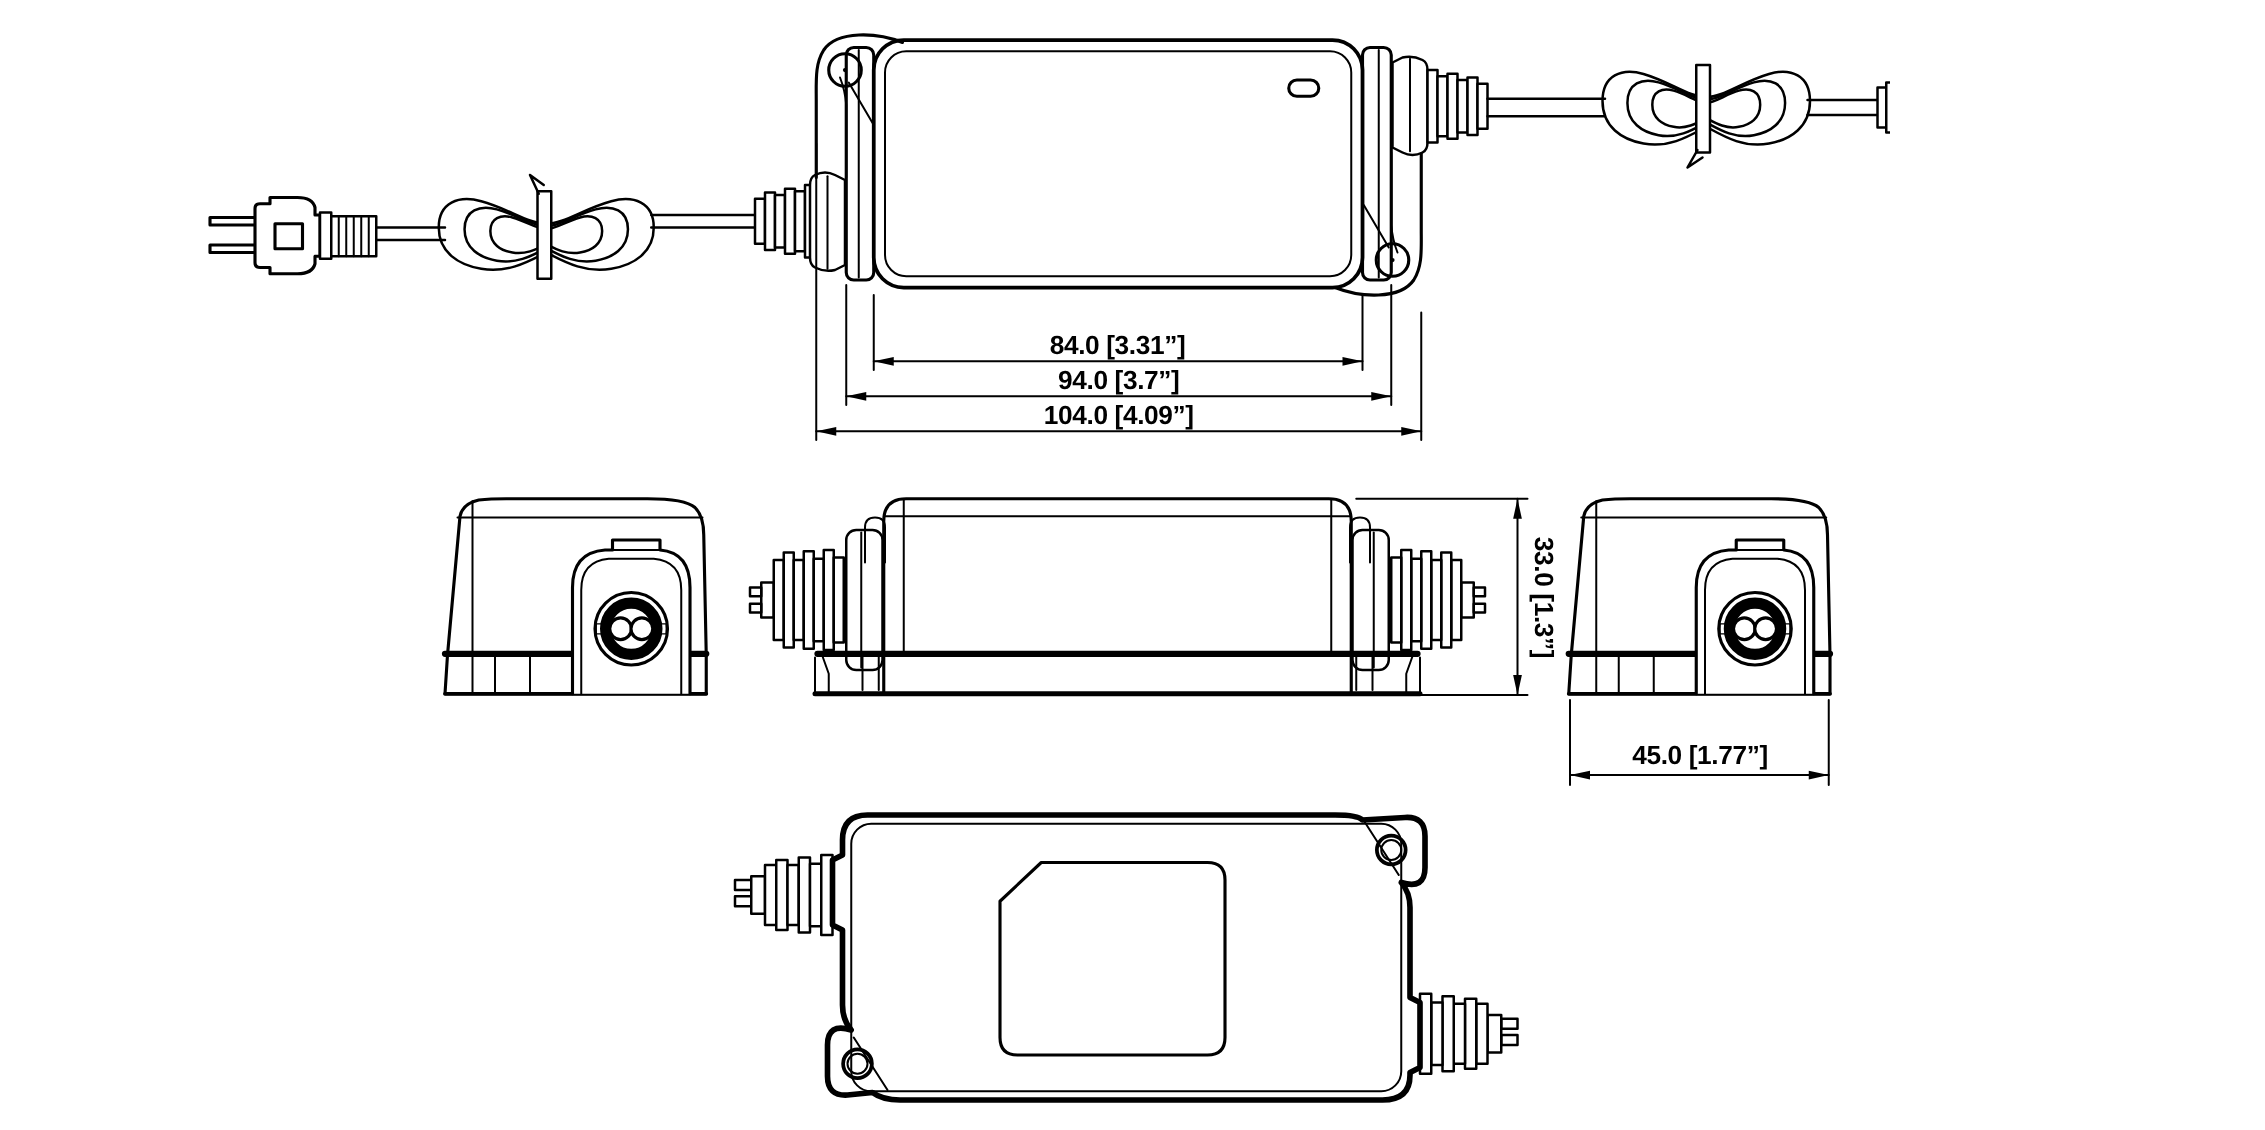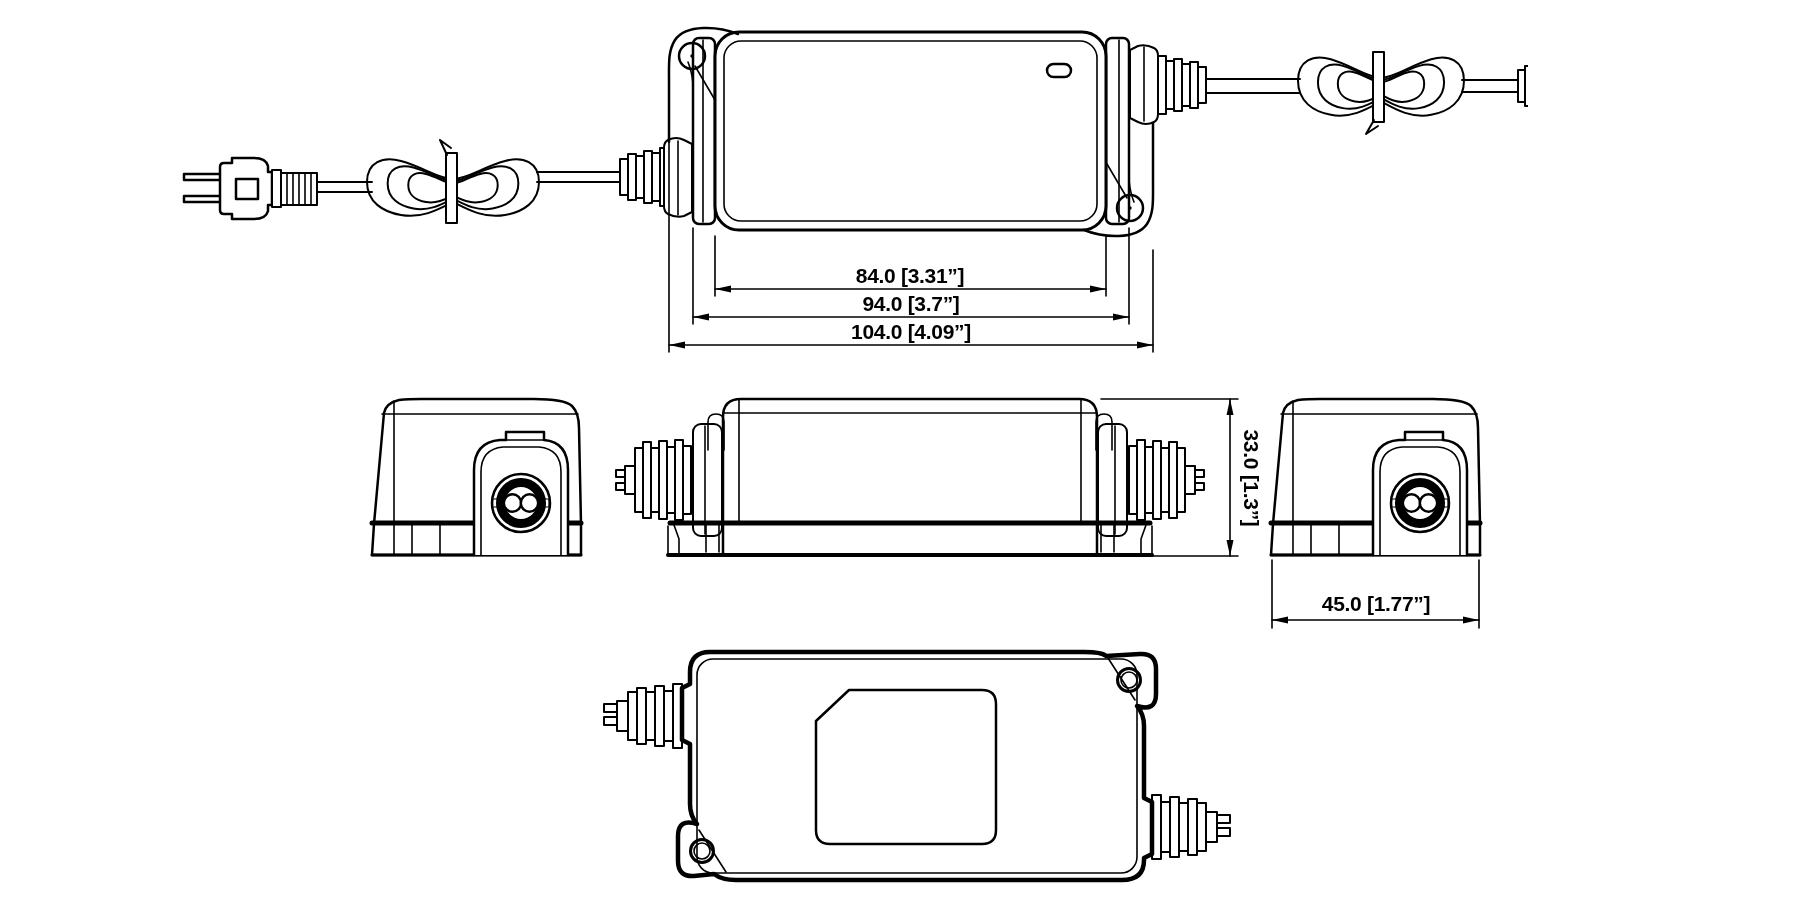--- a/index.html
+++ b/index.html
@@ -1,16 +1,16 @@
 <!DOCTYPE html>
 <html style="--line: #000000; --bg: #ffffff;"><head>
 <meta charset="utf-8">
 <style>
   html,body { margin:0; padding:0; background:var(--bg,#fff); }
-  .sheet { position:relative; width:1512px; height:904px; background:var(--bg,#fff); overflow:hidden;padding-left:16px; }
+  .sheet { position:relative; width:1512px; height:904px; background:var(--bg,#fff); overflow:hidden; }
   svg { display:block; }
   svg path, svg rect, svg circle, svg line, svg polyline {
     stroke:var(--line,#000); fill:none; stroke-linecap:round; stroke-linejoin:round;
   }
   .f  { fill:#fff; }
   .fb { fill:var(--line,#000); stroke:none; }
   .w15{ stroke-width:1.6; } .w2 { stroke-width:2; } .w25{ stroke-width:2.5; }
   .w3 { stroke-width:3; }   .w4 { stroke-width:4; } .w45{ stroke-width:4.5; }
   .w5 { stroke-width:5; }   .ring{ stroke-width:9; }
   text { font-family:"Liberation Sans", sans-serif; font-weight:700; font-size:21px;

